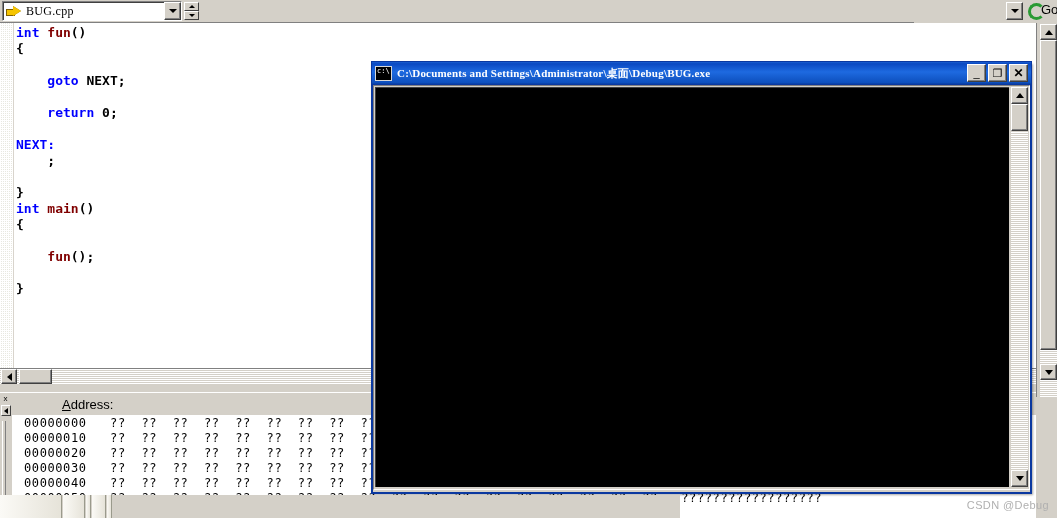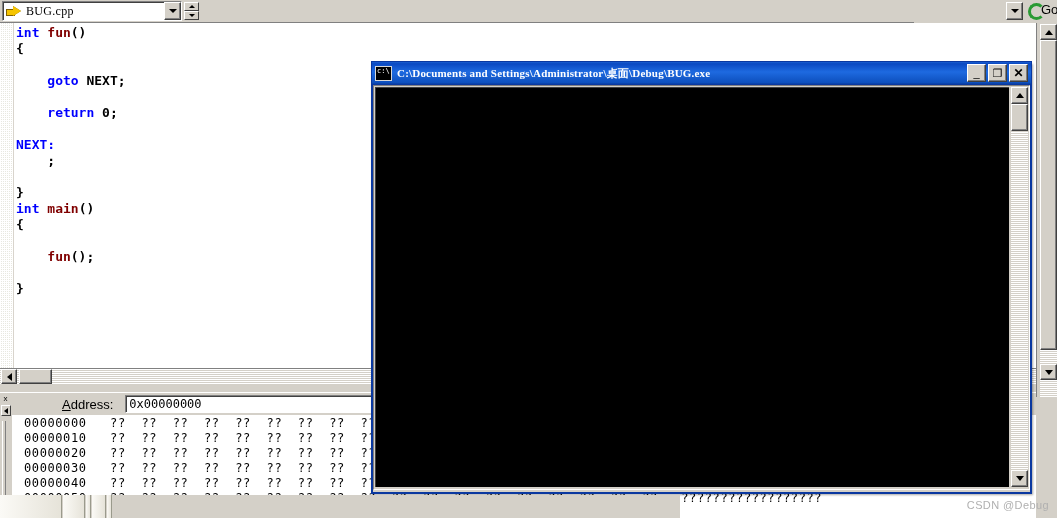--- a/index.html
+++ b/index.html
@@ -462,23 +462,20 @@
     <div id="mem-dock">
       <div id="dock-close">x</div>
       <div id="dock-left">
         <span class="tri-l"></span>
       </div>
       <div id="dock-grip"></div>
     </div>
 
     <div id="mem-header">
       <span id="addr-label"><u>A</u><span>ddress:</span></span>
-      <div id="addr-input">
-        <span>0x00000000</span>
-      </div>
     </div>
 
     <div id="mem-body"><div class="mem-row"><span class="mem-addr">00000000</span><span class="mem-bytes">   ??  ??  ??  ??  ??  ??  ??  ??  ??  ??  ??  ?</span></div><div class="mem-row"><span class="mem-addr">00000010</span><span class="mem-bytes">   ??  ??  ??  ??  ??  ??  ??  ??  ??  ??  ??  ?</span></div><div class="mem-row"><span class="mem-addr">00000020</span><span class="mem-bytes">   ??  ??  ??  ??  ??  ??  ??  ??  ??  ??  ??  ?</span></div><div class="mem-row"><span class="mem-addr">00000030</span><span class="mem-bytes">   ??  ??  ??  ??  ??  ??  ??  ??  ??  ??  ??  ?</span></div><div class="mem-row"><span class="mem-addr">00000040</span><span class="mem-bytes">   ??  ??  ??  ??  ??  ??  ??  ??  ??  ??  ??  ?</span></div><div class="mem-row"><span class="mem-addr">00000050</span><span class="mem-bytes">   ??  ??  ??  ??  ??  ??  ??  ??  ??  ??  ??  ??  ??  ??  ??  ??  ??  ??   ??????????????????</span></div></div>
   </div>
 
   <div id="console-win">
     <div id="console-title">
       <span id="console-icon">
           <span>c:\</span>
         </span>

